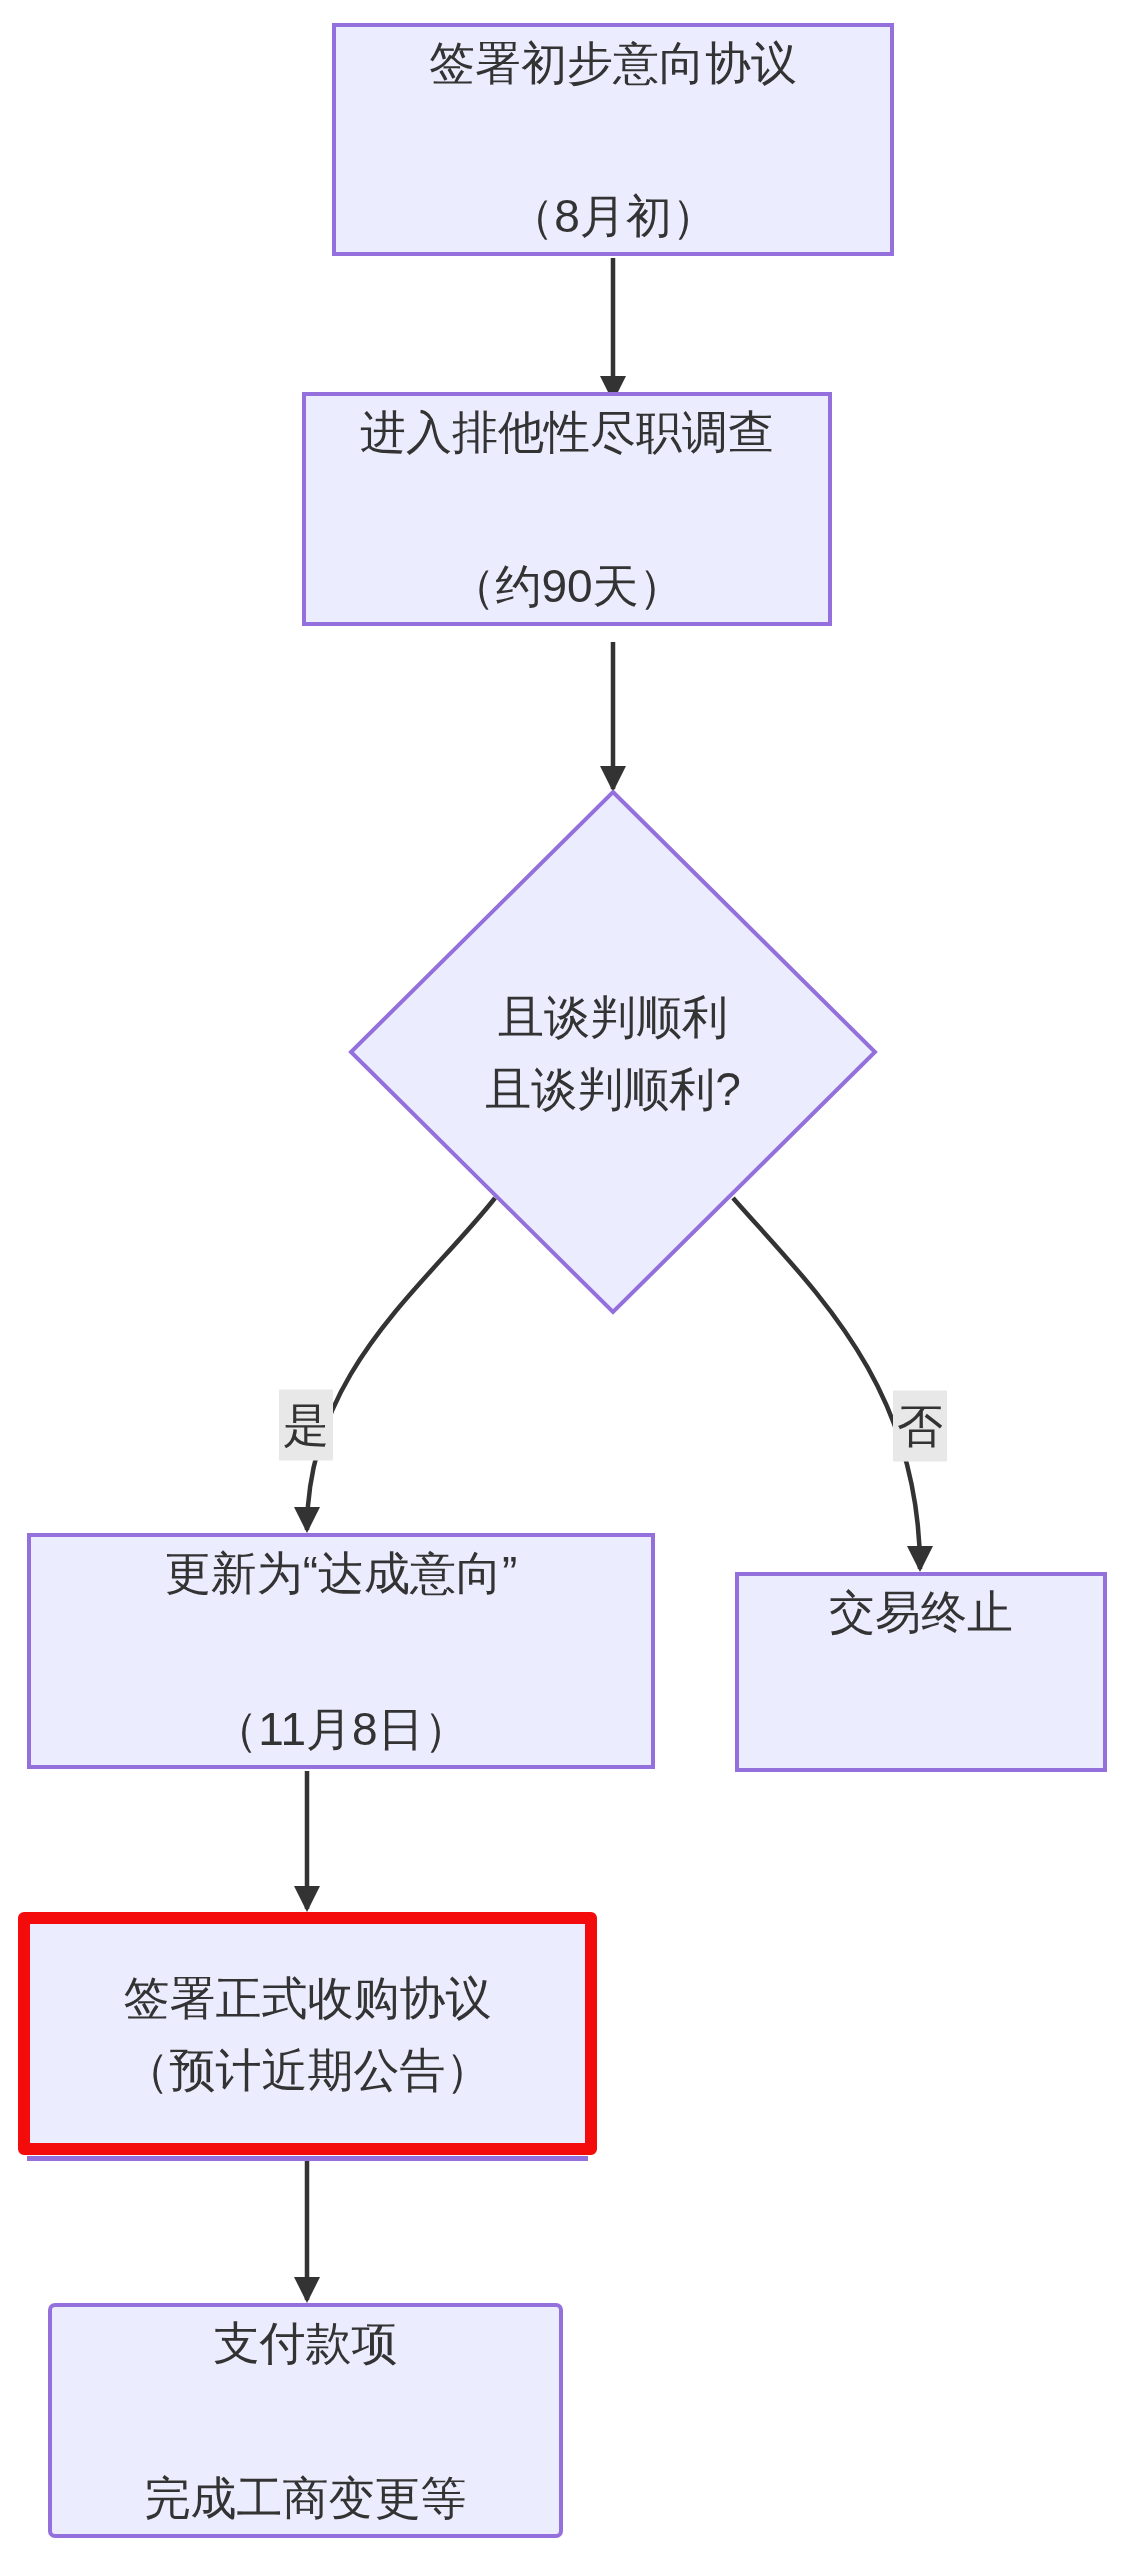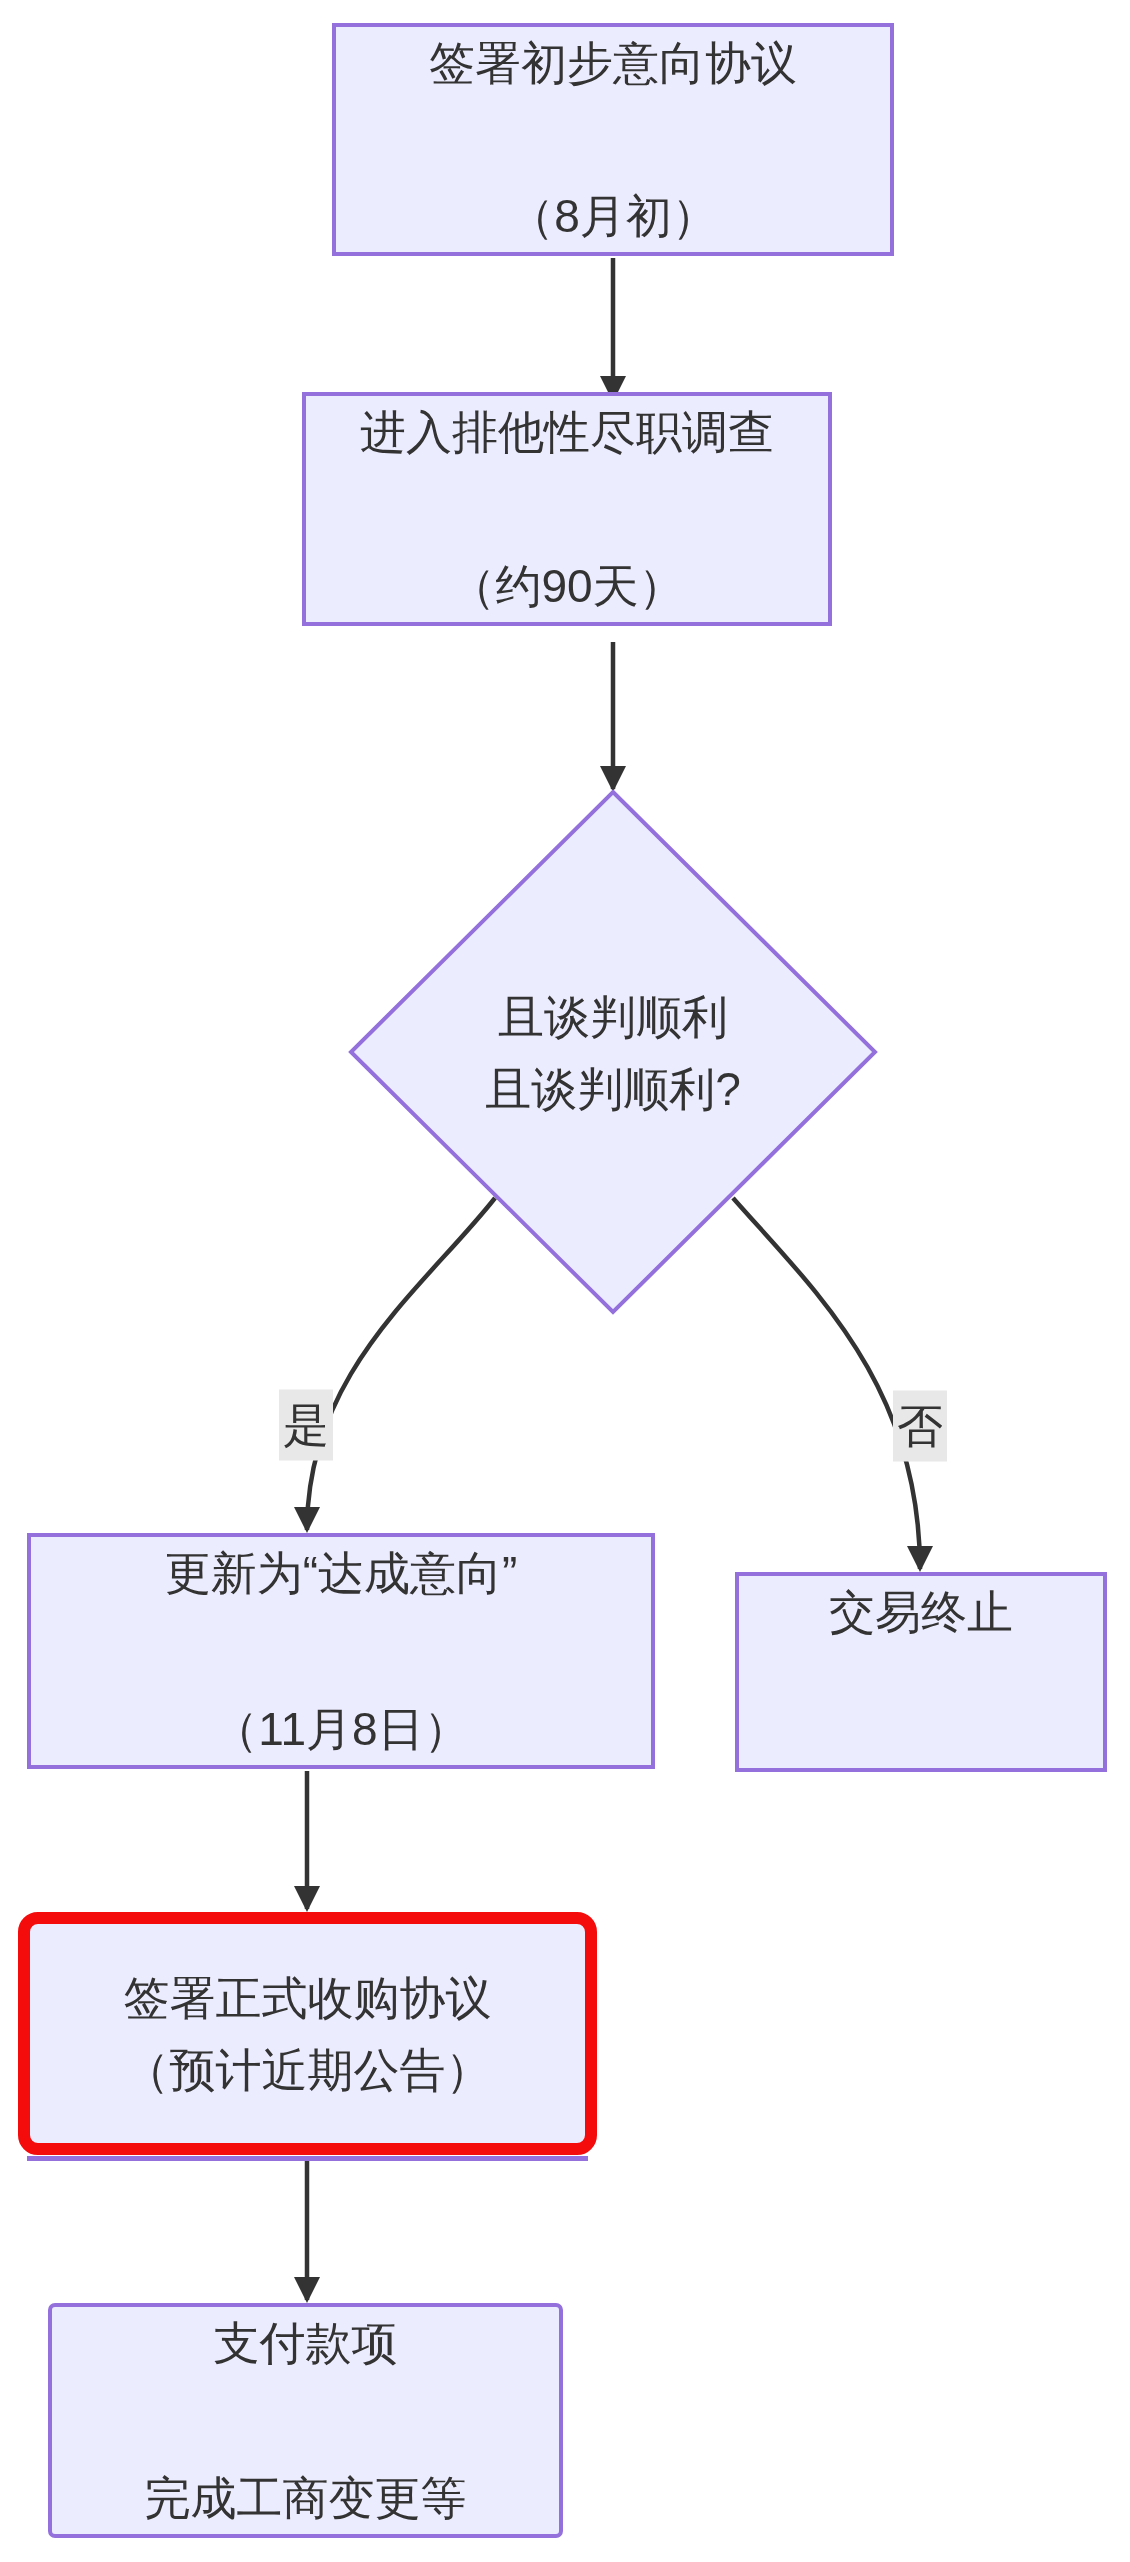--- a/index.html
+++ b/index.html
@@ -59,21 +59,21 @@
     color: var(--text, #333333);
     white-space: nowrap;
   }
   .highlight-box {
     position: absolute;
     box-sizing: border-box;
     left: 18px; top: 1912px;
     width: 579px; height: 243px;
     background: var(--node-fill, #ECECFF);
     border: 12px solid var(--highlight, #f40b0b);
-    border-radius: 20px;
+    border-radius: 6px;
     display: flex;
     flex-direction: column;
     align-items: center;
     justify-content: center;
     font-size: 46px;
     line-height: 72px;
   }
   .border-remnant {
     position: absolute;
     left: 27px; top: 2156px;

